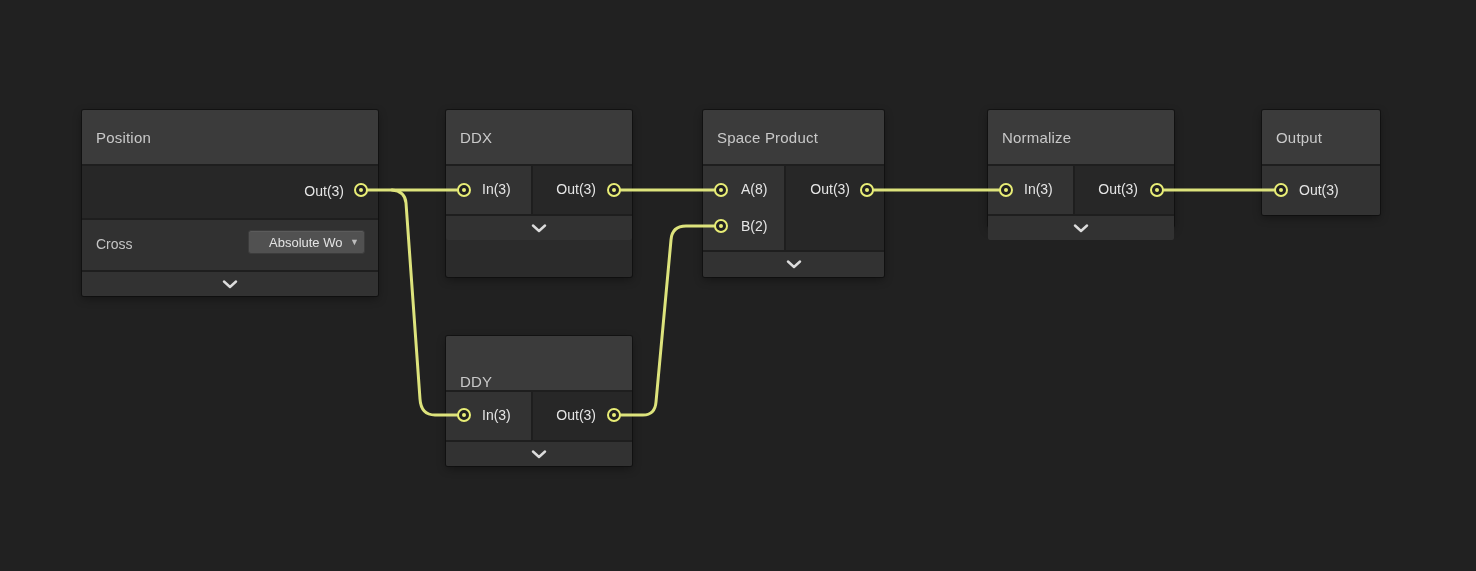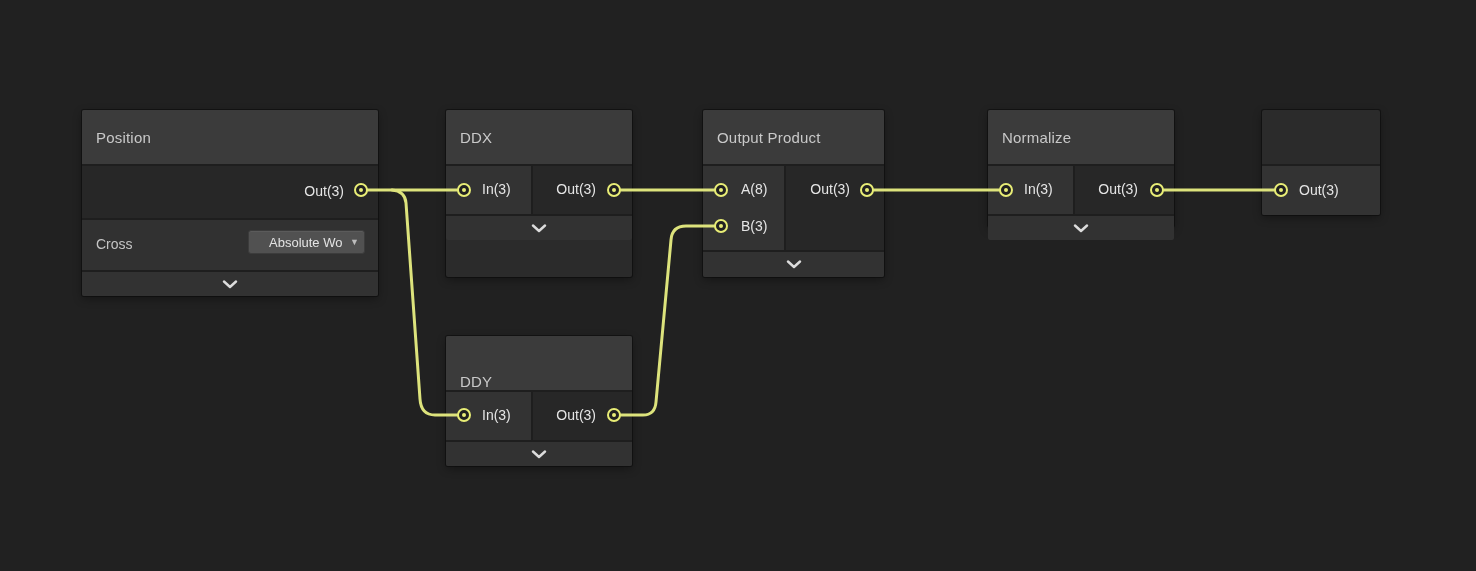--- a/index.html
+++ b/index.html
@@ -180,26 +180,26 @@
     <span class="port-label" style="right:36px; top:79px;">Out(3)</span>
     <div class="collapse-bar" style="top:104px; height:26px;">
       <svg class="chev" width="16" height="9" viewBox="0 0 16 9">
         <polyline points="2,1.5 8,7 14,1.5" stroke="#dcdcdc" stroke-width="2.4" fill="none" stroke-linecap="round" stroke-linejoin="round"></polyline>
       </svg>
     </div>
   </div>
 
   <div class="node" style="left:703px; top:110px; width:181px; height:167px;">
     <div class="node-title" style="height:54px;">
-      <span>Output Product</span>
+      <span>Space Product</span>
     </div>
     <div class="sec in-sec" style="left:0; width:81px; top:54px; height:86px;"></div>
     <div class="sec out-sec" style="left:81px; width:100px; top:54px; height:86px;"></div>
     <span class="port-label" style="left:38px; top:79px;">A(8)</span>
-    <span class="port-label" style="left:38px; top:116px;">B(3)</span>
+    <span class="port-label" style="left:38px; top:116px;">B(2)</span>
     <span class="port-label" style="right:34px; top:79px;">Out(3)</span>
     <div class="collapse-bar" style="top:140px; height:27px;">
       <svg class="chev" width="16" height="9" viewBox="0 0 16 9">
         <polyline points="2,1.5 8,7 14,1.5" stroke="#dcdcdc" stroke-width="2.4" fill="none" stroke-linecap="round" stroke-linejoin="round"></polyline>
       </svg>
     </div>
   </div>
 
   <div class="node" style="left:988px; top:110px; width:186px; height:117px;">
     <div class="node-title" style="height:54px;">
@@ -210,20 +210,23 @@
     <span class="port-label" style="left:36px; top:79px;">In(3)</span>
     <span class="port-label" style="right:36px; top:79px;">Out(3)</span>
     <div class="collapse-bar" style="top:104px; height:26px;">
       <svg class="chev" width="16" height="9" viewBox="0 0 16 9">
         <polyline points="2,1.5 8,7 14,1.5" stroke="#dcdcdc" stroke-width="2.4" fill="none" stroke-linecap="round" stroke-linejoin="round"></polyline>
       </svg>
     </div>
   </div>
 
   <div class="node" style="left:1262px; top:110px; width:118px; height:105px;">
+    <div class="node-title" style="height:54px;">
+      <span>Output</span>
+    </div>
     <div class="sec in-sec" style="left:0; width:118px; top:54px; height:51px; border-radius:0 0 2px 2px;"></div>
     <span class="port-label" style="left:37px; top:80px;">Out(3)</span>
   </div>
 
   <svg class="wires" width="1476" height="571" viewBox="0 0 1476 571">
     <path class="wire" d="M 361 190 H 464"></path>
     <path class="wire" d="M 392 190 Q 405 191 406 203 L 420 399 Q 421 415 435 415 H 464"></path>
     <path class="wire" d="M 614 190 H 721"></path>
     <path class="wire" d="M 614 415 H 643 Q 655 415 656 402 L 671 240 Q 672 226 686 226 H 721"></path>
     <path class="wire" d="M 867 190 H 1006"></path>

